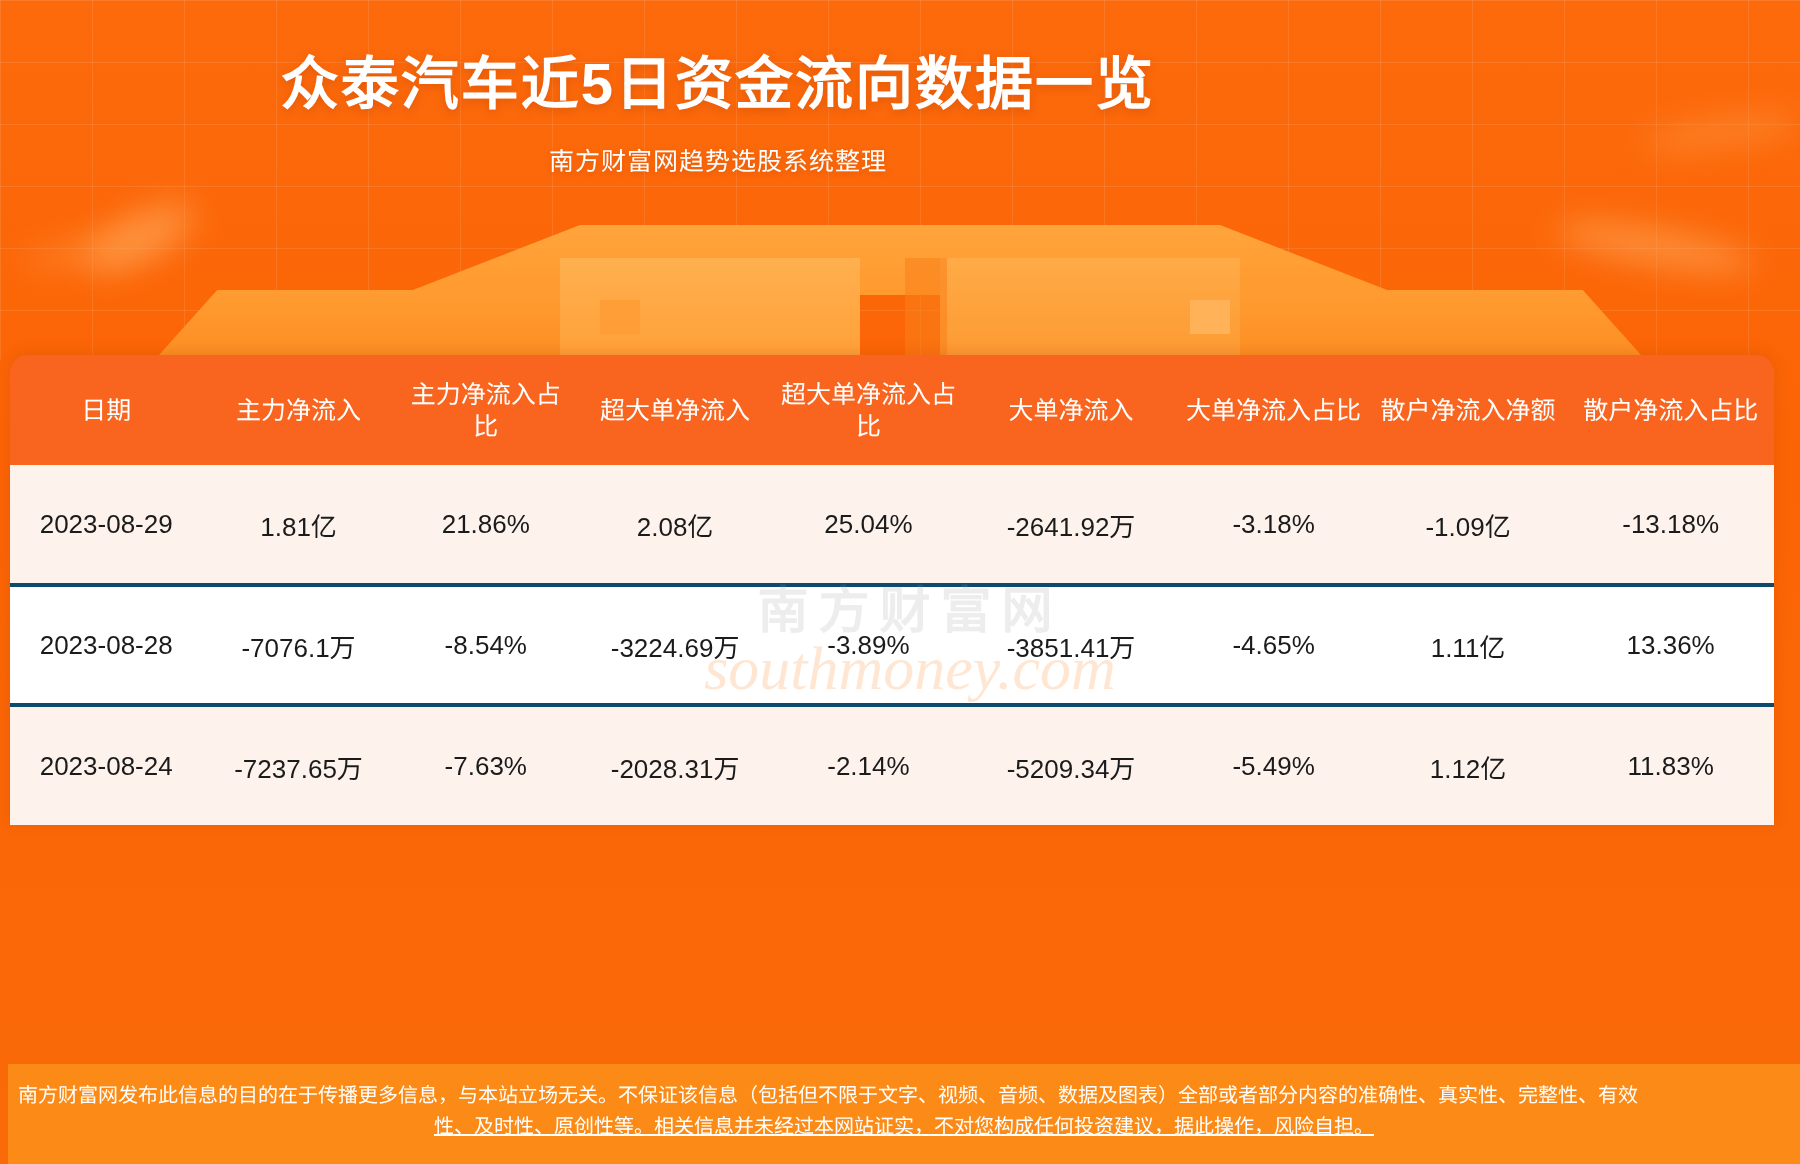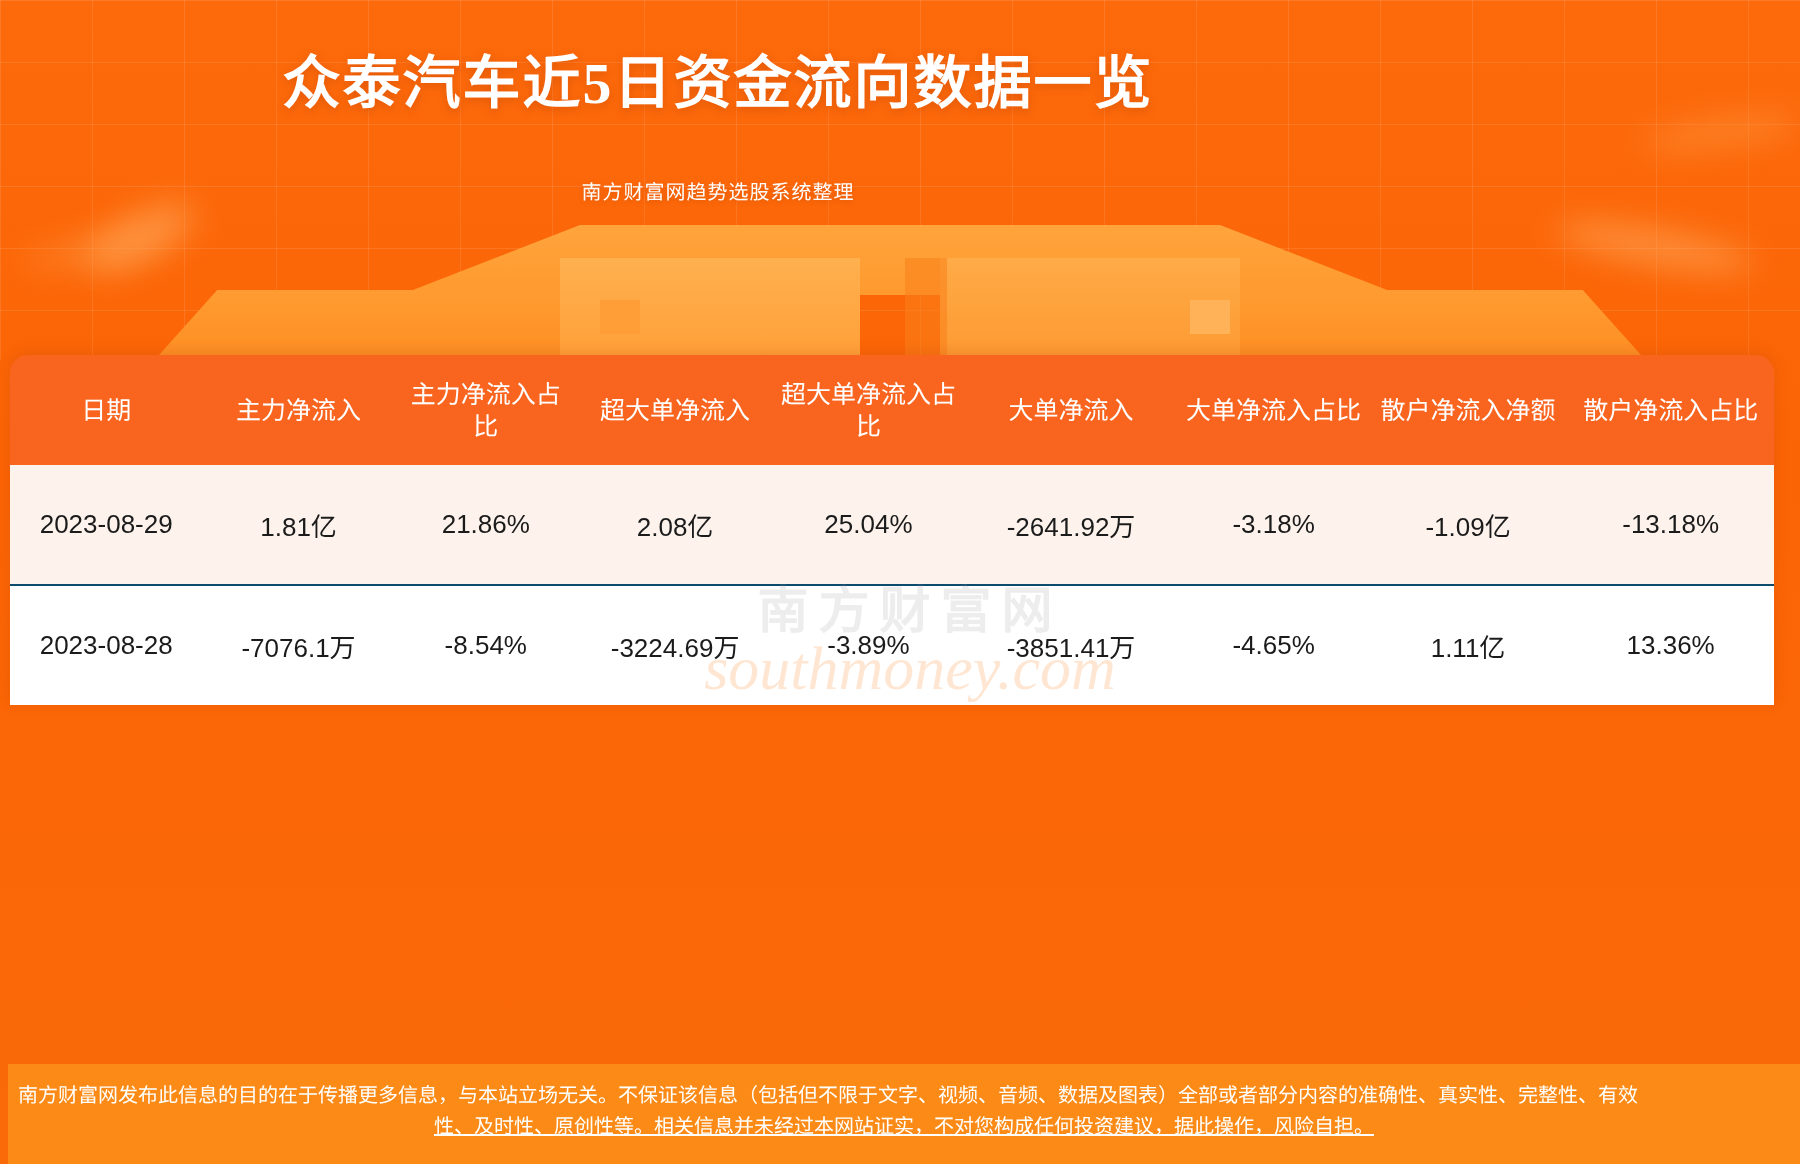--- a/index.html
+++ b/index.html
@@ -72,36 +72,35 @@
   .pod-step-1 { left: 600px; top: 300px; width: 40px; height: 34px; background: #ff9e36; }
   .pod-step-2 { left: 1190px; top: 300px; width: 40px; height: 34px; background: #ffb257; }
   .pod-dark-1 { left: 905px; top: 258px; width: 42px; height: 110px; background: #f9801a; opacity:.55; }
 
   .hero {
     position: relative;
     width: 1436px;
     height: 350px;
     text-align: center;
     z-index: 4;
-    font-family: Liberation Serif, serif;
   }
 
   .hero-title {
     padding-top: 48px;
     font-size: 58px;
     line-height: 1.25;
     font-weight: bold;
     color: #ffffff;
     letter-spacing: 2px;
     text-shadow: 0 3px 8px rgba(180,60,0,.35);
   }
 
   .hero-subtitle {
-    margin-top: 55px;
-    font-size: 20px;
+    margin-top: 20px;
+    font-size: 25px;
     color: #ffffff;
     letter-spacing: 1px;
     font-weight: normal;
     text-shadow: 0 2px 5px rgba(180,60,0,.30);
   }
 
   
   .card {
     position: absolute;
     left: 10px;
@@ -131,21 +130,21 @@
     text-align: center;
   }
 
   table.data tbody td {
     font-size: 26px;
     color: #1b1b1b;
     text-align: center;
     height: 120px;
     vertical-align: middle;
     padding: 6px 4px;
-    border-bottom: 2px solid #0c4a6e;
+    border-bottom: 4px solid #0c4a6e;
   }
 
   table.data tbody tr:nth-child(odd)  { background: #fdf3ec; }
   table.data tbody tr:nth-child(even) { background: #ffffff; }
   table.data tbody tr:last-child td   { border-bottom: none; }
 
   
   col.c0 { width: 188px; }
   col.c1 { width: 188px; }
   col.c2 { width: 178px; }
@@ -273,20 +272,31 @@
           <td>2023-08-28</td>
           <td>-7076.1万</td>
           <td>-8.54%</td>
           <td>-3224.69万</td>
           <td>-3.89%</td>
           <td>-3851.41万</td>
           <td>-4.65%</td>
           <td>1.11亿</td>
           <td>13.36%</td>
         </tr>
+        <tr>
+          <td>2023-08-24</td>
+          <td>-7237.65万</td>
+          <td>-7.63%</td>
+          <td>-2028.31万</td>
+          <td>-2.14%</td>
+          <td>-5209.34万</td>
+          <td>-5.49%</td>
+          <td>1.12亿</td>
+          <td>11.83%</td>
+        </tr>
       </tbody>
     </table>
   </div>
 
   <div class="disclaimer">
     <div class="line1">南方财富网发布此信息的目的在于传播更多信息，与本站立场无关。不保证该信息（包括但不限于文字、视频、音频、数据及图表）全部或者部分内容的准确性、真实性、完整性、有效</div>
     <div class="line2">性、及时性、原创性等。相关信息并未经过本网站证实，不对您构成任何投资建议，据此操作，风险自担。</div>
   </div>
 
 </div>

